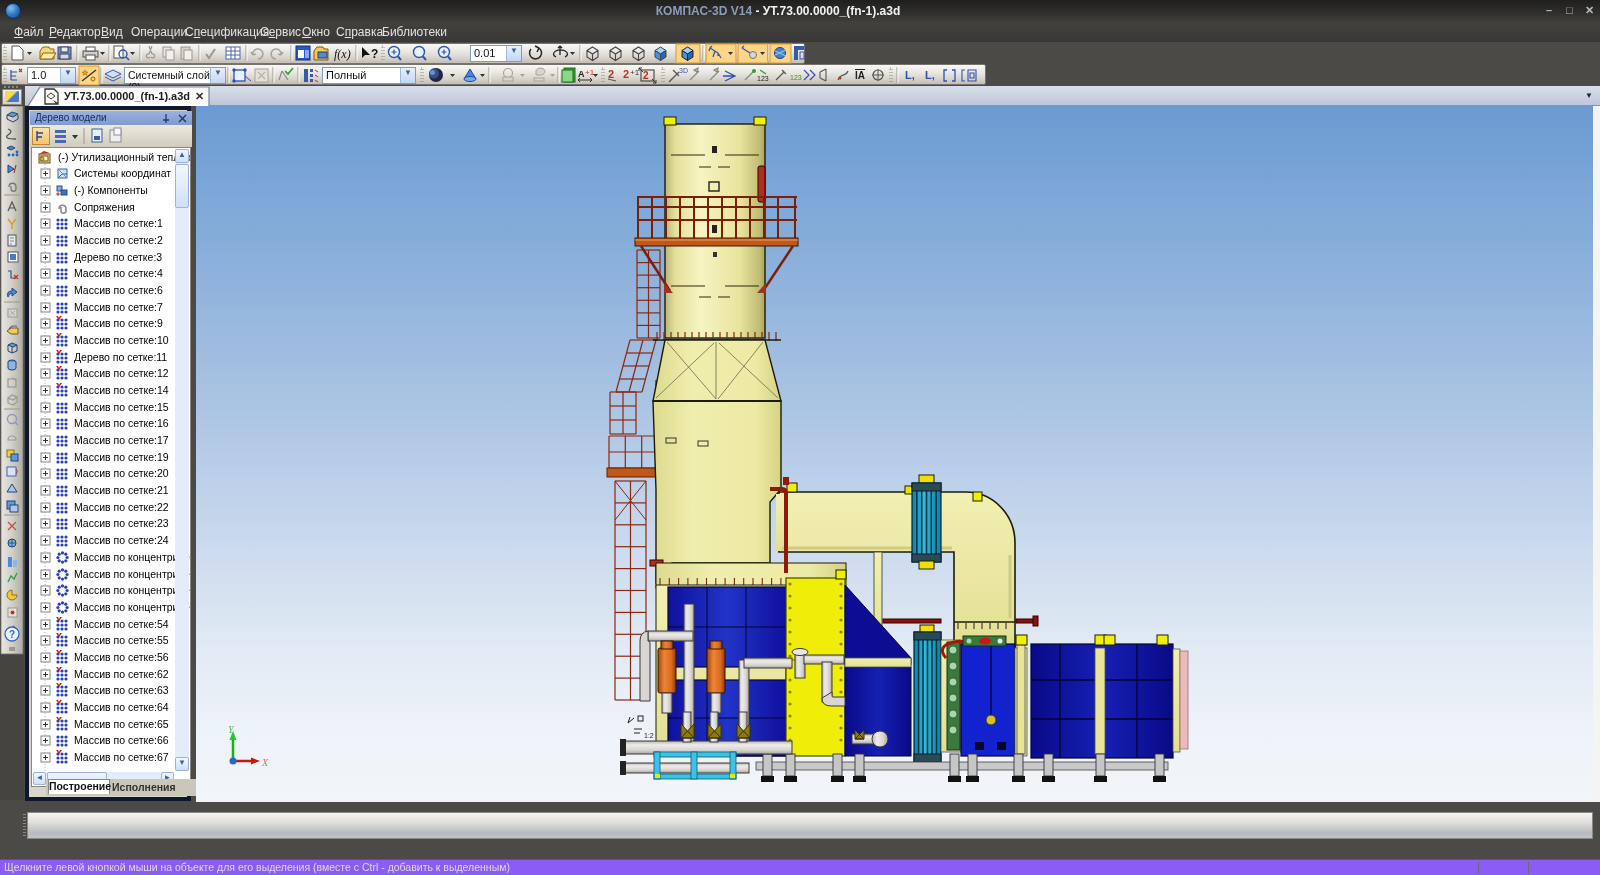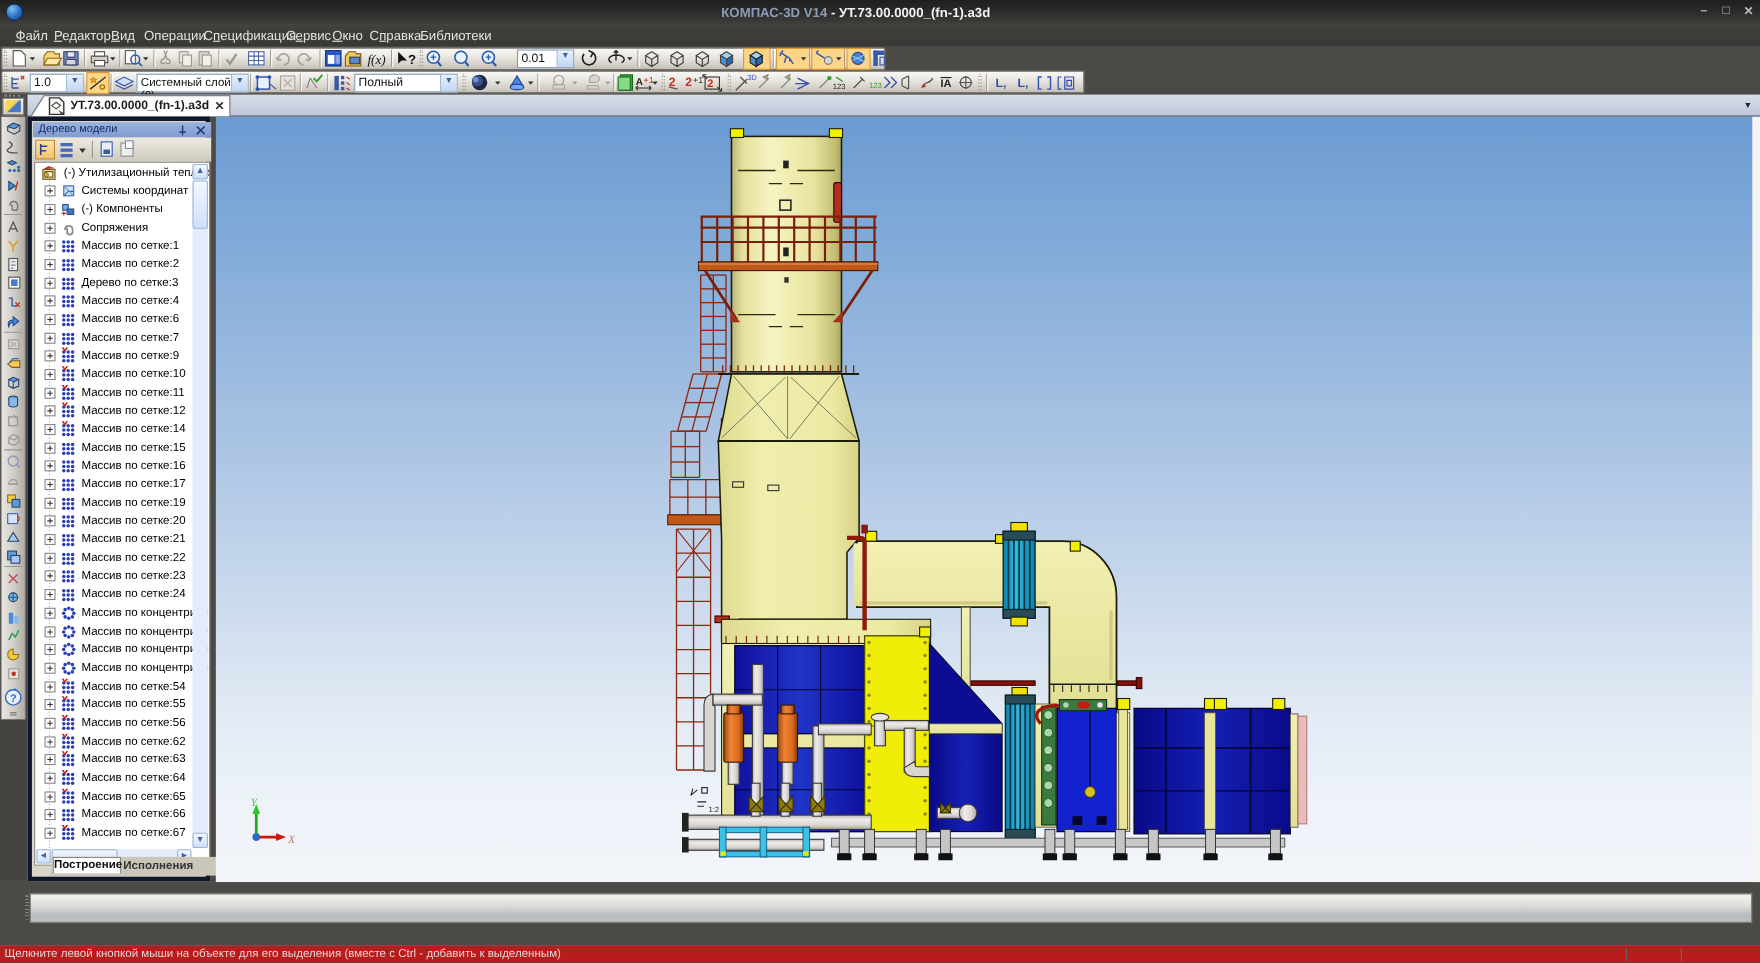--- a/index.html
+++ b/index.html
@@ -31,21 +31,21 @@
      background:linear-gradient(#9db2dd,#809ace); font-size:10px; color:#1a2a66; padding-left:5px; padding-top:1px; }
   #treetools { position:absolute; left:1px; top:15px; width:162px; height:22px; background:linear-gradient(#eceadf,#cfcbbd); }
   #treelist { position:absolute; left:2px; top:37px; width:160px; height:640px; background:#fff; border:1px solid #8a887f; font-size:10.5px; color:#000; }
   #treetabs { position:absolute; left:17px; bottom:1px; width:162px; height:17px; background:#cac6ba;font-weight:bold; }
   .trow { position:absolute; left:0; width:100%; height:17px; white-space:nowrap; overflow:hidden; }
   .trow .lbl { position:absolute; left:42px; top:2px; }
   .sbtn { position:absolute; background:linear-gradient(#f4f8fe,#cfdffb); border:1px solid #9cb4dc; border-radius:2px;
      color:#3b63a8; font-size:8px; text-align:center; font-weight:bold; }
   #propbar { left:27px; top:812px; width:1566px; height:27px; background:linear-gradient(#f5f4f2,#deddda 40%,#b6bac0 80%,#c2c4c6);
      border:1px solid #8b8985; }
-  #statusbar { left:0; top:859px; width:1600px; height:16px; background:#b91c1c; border-top:1px solid #5c5b57;
+  #statusbar { left:0; top:859px; width:1600px; height:16px; background:#8b5cf6; border-top:1px solid #5c5b57;
      color:#dcdbd7; font-size:10.5px; }
   #statusbar span { position:absolute; left:4px; top:1px; }
 </style>
 </head>
 <body>
   <div class="abs" id="titlebar"></div>
   <div class="abs" style="left:5px;top:3px;width:16px;height:16px;border-radius:50%;background:radial-gradient(circle at 35% 30%,#7ec3f0,#2a6fc0 55%,#174a8c);border:1px solid #0d2f60;"></div>
   <div class="abs" id="apptitle"><span class="pfx">КОМПАС-3D V14</span><span class="fn"> - УТ.73.00.0000_(fn-1).a3d</span></div>
   <div class="abs winbtn" style="left:1546px;">–</div>
   <div class="abs winbtn" style="left:1566px;">□</div>
@@ -963,21 +963,21 @@
       <div class="trow" style="top:151px;">
         <span class="lbl">Массив по сетке:7</span>
       </div>
       <div class="trow" style="top:167px;">
         <span class="lbl">Массив по сетке:9</span>
       </div>
       <div class="trow" style="top:184px;">
         <span class="lbl">Массив по сетке:10</span>
       </div>
       <div class="trow" style="top:201px;">
-        <span class="lbl">Массив по сетке:11</span>
+        <span class="lbl">Дерево по сетке:11</span>
       </div>
       <div class="trow" style="top:217px;">
         <span class="lbl">Массив по сетке:12</span>
       </div>
       <div class="trow" style="top:234px;">
         <span class="lbl">Массив по сетке:14</span>
       </div>
       <div class="trow" style="top:251px;">
         <span class="lbl">Массив по сетке:15</span>
       </div>

